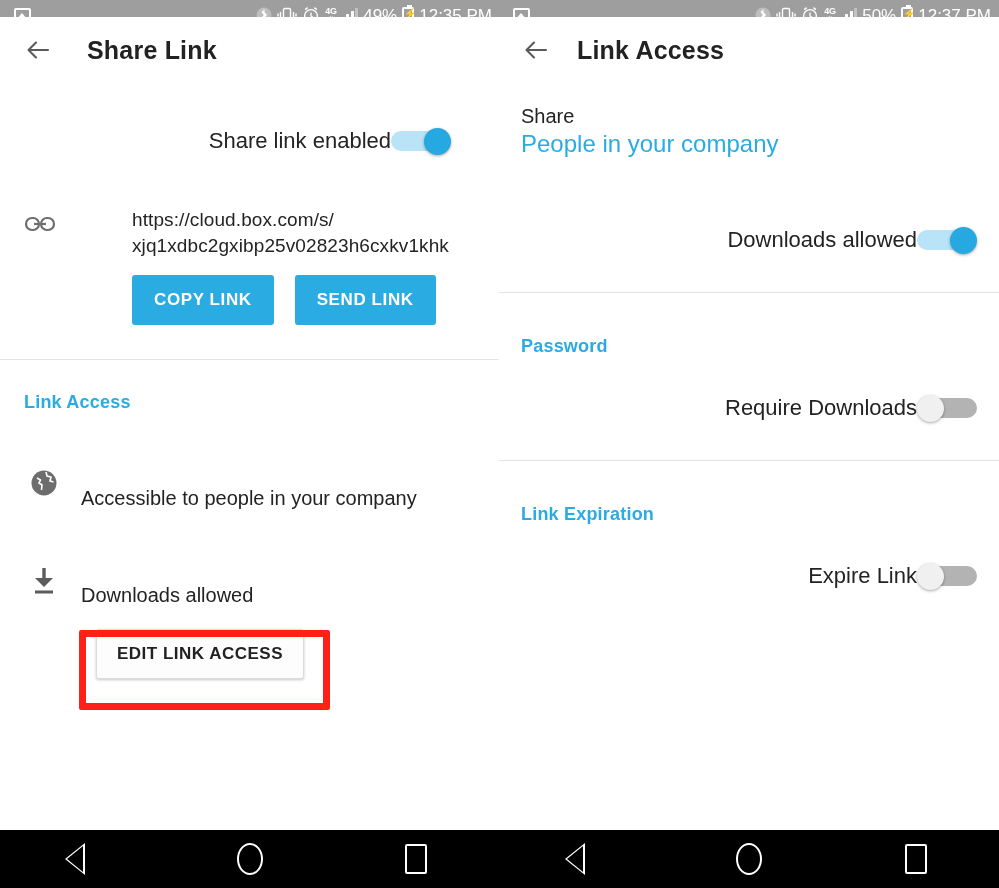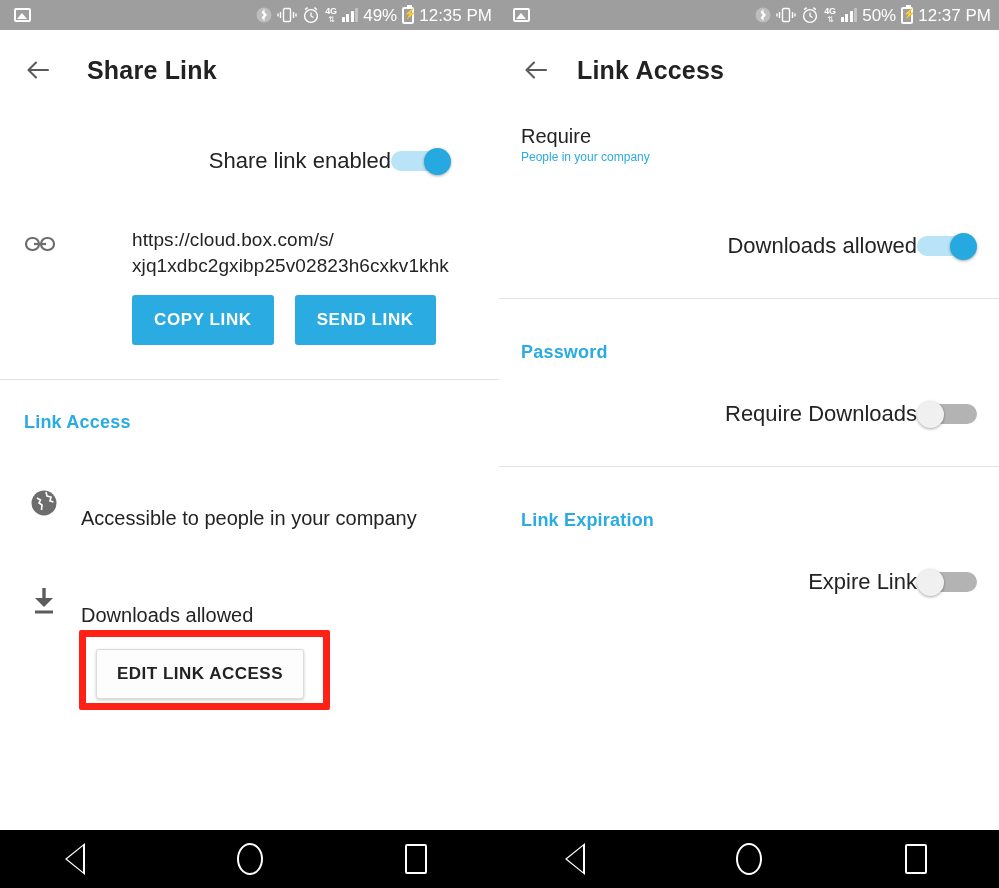--- a/index.html
+++ b/index.html
@@ -46,21 +46,21 @@
   .lte s{font-size:8px;text-decoration:none;letter-spacing:-1px;}
   .batt{
     width:12px;height:17px;border:2px solid #fff;border-radius:2px;position:relative;
     box-sizing:border-box;display:inline-block;
   }
   .batt::before{content:"";position:absolute;top:-4px;left:3px;width:5px;height:2px;background:#fff;}
   .batt::after{content:"\26A1";position:absolute;left:0;right:0;top:-1px;text-align:center;font-size:10px;color:#9e9e9e;}
 
   
   .panel{
-    position:absolute;top:37px;height:800px;width:499px;background:#fff;box-sizing:border-box;
+    position:absolute;top:17px;height:800px;width:499px;background:#fff;box-sizing:border-box;
   }
   .panel.left{left:0;}
   .panel.right{left:499px;width:500px;}
 
   .appbar{height:66px;display:flex;align-items:center;padding-left:24px;box-sizing:border-box;}
   .back-arrow{width:28px;height:28px;flex:none;}
   .appbar-title{
     font-size:25px;font-weight:700;color:#222222;margin-left:35px;letter-spacing:.2px;
   }
   .panel.right .appbar{padding-left:23px;}
@@ -113,21 +113,21 @@
     font-size:17px;font-weight:700;color:#222222;letter-spacing:.5px;
     padding:14px 20px;cursor:pointer;
   }
   .highlight-box{
     position:absolute;border:7px solid #ff2116;border-radius:2px;
     box-sizing:border-box;pointer-events:none;
   }
 
   
   .access-label{font-size:20px;color:#232323;}
-  .access-value{font-size:12px;color:#2aabe2;margin-top:2px;}
+  .access-value{font-size:24px;color:#2aabe2;margin-top:2px;}
 
   
   .navbar{
     position:absolute;left:0;bottom:0;width:999px;height:58px;background:#000000;
     display:flex;
   }
   .nav-half{width:499.5px;display:flex;align-items:center;justify-content:space-around;}
   .nav-btn{display:flex;align-items:center;justify-content:center;width:60px;height:40px;cursor:pointer;}
   .nav-tri{
     width:0;height:0;border-top:16px solid transparent;border-bottom:16px solid transparent;
@@ -301,21 +301,21 @@
     <div class="appbar">
       <span class="back-arrow">
         <svg width="28" height="28" viewBox="0 0 28 28">
             <path d="M24 14 H5 M12 6.5 L4.5 14 L12 21.5" stroke="#5a5a5a" stroke-width="2.1" fill="none" stroke-linecap="round" stroke-linejoin="round"></path>
           </svg>
       </span>
       <span class="appbar-title">Link Access</span>
     </div>
 
     <div style="padding:0 22px;margin-top:22px;">
-      <div class="access-label">Require</div>
+      <div class="access-label">Share</div>
       <div class="access-value">People in your company</div>
     </div>
 
     <div class="row-toggle" style="height:56px;margin-top:54px;padding:0 22px;">
       <span class="row-label">Downloads allowed</span>
       <span class="toggle on">
         <span class="track"></span>
         <span class="thumb"></span>
       </span>
     </div>

